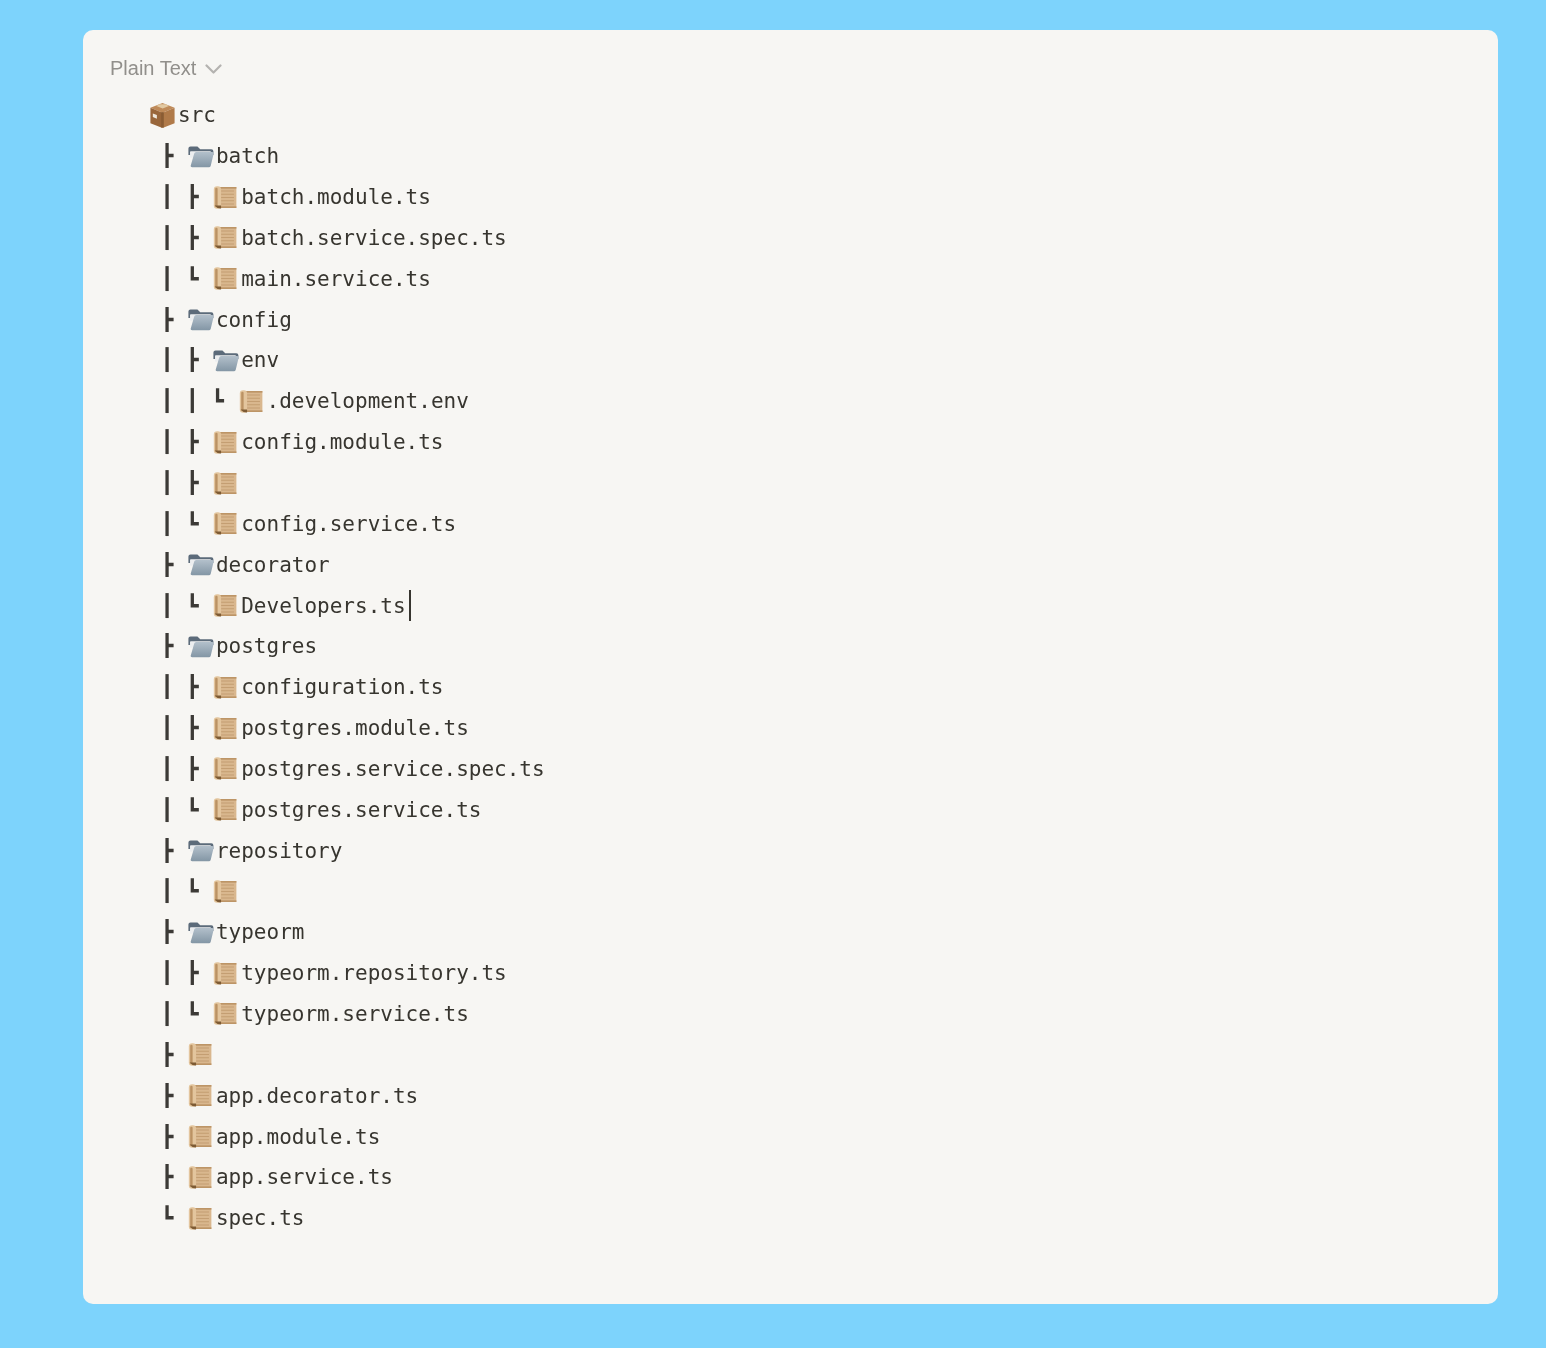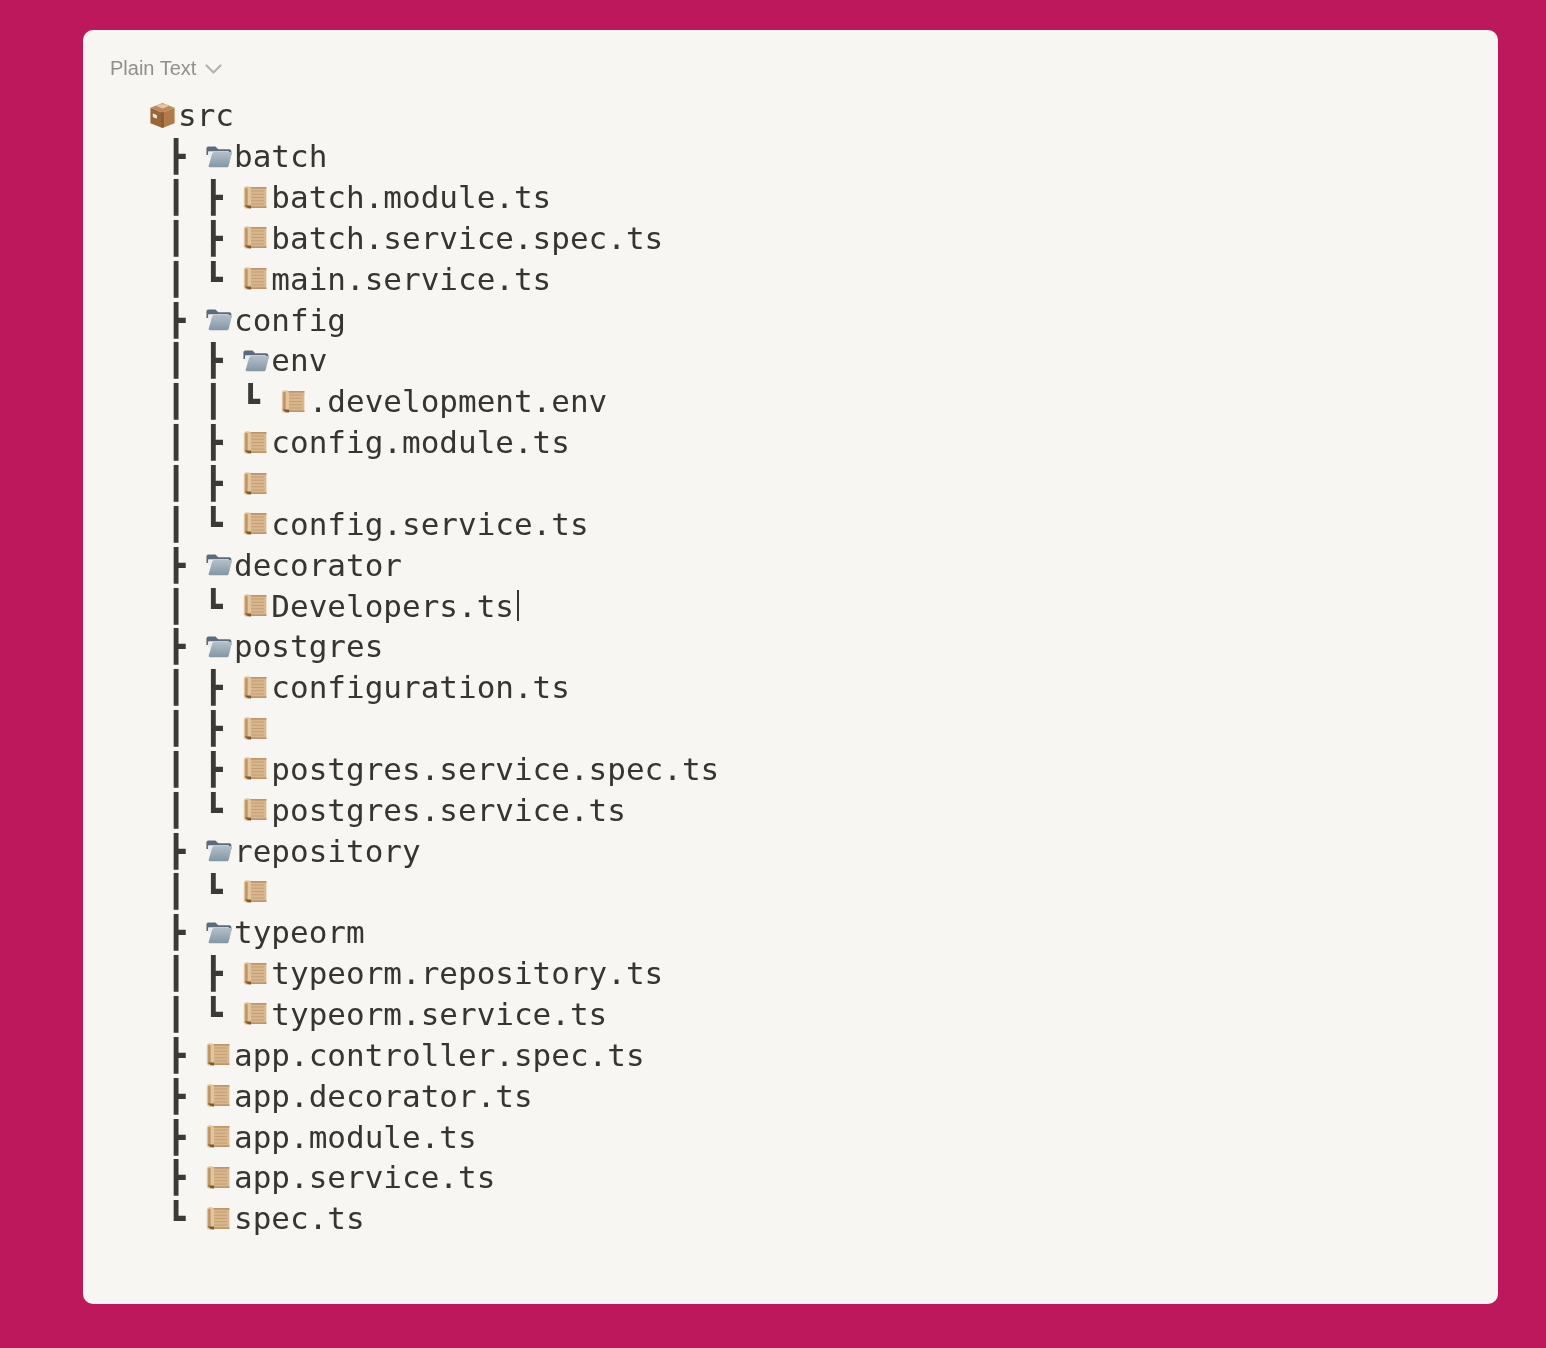--- a/index.html
+++ b/index.html
@@ -4,21 +4,21 @@
 <style>
   html, body {
     margin: 0;
     padding: 0;
     width: 1546px;
     height: 1348px;
     background: #ffffff;
     font-family: "Liberation Sans", sans-serif;
     overflow: hidden;
   }
-  .page { position: relative; width: 1546px; height: 1348px; background: #be185d; }
+  .page { position: relative; width: 1546px; height: 1348px; background: #7dd3fc; }
 
   .code-card {
     position: absolute;
     left: 83px;
     top: 30px;
     width: 1415px;
     height: 1274px;
     background: #f7f6f3;
     border-radius: 10px;
   }
@@ -38,21 +38,21 @@
     line-height: 28px;
   }
   .caption svg { display: block; margin-top: 3px; }
 
   .tree {
     position: absolute;
     left: 65px;
     top: 65px;
     margin: 0;
     font-family: "DejaVu Sans Mono", "Liberation Mono", monospace;
-    font-size: 31px;
+    font-size: 21px;
     color: #37352f;
   }
   .row {
     display: flex;
     align-items: center;
     height: 40.85px;
     white-space: pre;
   }
   .prefix {
     white-space: pre;
@@ -144,37 +144,37 @@
           </svg><span class="name">config.service.ts</span></div><div class="row"><span class="prefix"> ┣ </span><svg class="icon" viewBox="0 0 36 36">
             <use href="#sym-open-folder" xlink:href="#sym-open-folder"></use>
           </svg><span class="name">decorator</span></div><div class="row"><span class="prefix"> ┃ ┗ </span><svg class="icon" viewBox="0 0 36 36">
             <use href="#sym-scroll" xlink:href="#sym-scroll"></use>
           </svg><span class="name">Developers.ts</span><span class="caret"></span></div><div class="row"><span class="prefix"> ┣ </span><svg class="icon" viewBox="0 0 36 36">
             <use href="#sym-open-folder" xlink:href="#sym-open-folder"></use>
           </svg><span class="name">postgres</span></div><div class="row"><span class="prefix"> ┃ ┣ </span><svg class="icon" viewBox="0 0 36 36">
             <use href="#sym-scroll" xlink:href="#sym-scroll"></use>
           </svg><span class="name">configuration.ts</span></div><div class="row"><span class="prefix"> ┃ ┣ </span><svg class="icon" viewBox="0 0 36 36">
             <use href="#sym-scroll" xlink:href="#sym-scroll"></use>
-          </svg></div><div class="row"><span class="prefix"> ┃ ┣ </span><svg class="icon" viewBox="0 0 36 36">
+          </svg><span class="name">postgres.module.ts</span></div><div class="row"><span class="prefix"> ┃ ┣ </span><svg class="icon" viewBox="0 0 36 36">
             <use href="#sym-scroll" xlink:href="#sym-scroll"></use>
           </svg><span class="name">postgres.service.spec.ts</span></div><div class="row"><span class="prefix"> ┃ ┗ </span><svg class="icon" viewBox="0 0 36 36">
             <use href="#sym-scroll" xlink:href="#sym-scroll"></use>
           </svg><span class="name">postgres.service.ts</span></div><div class="row"><span class="prefix"> ┣ </span><svg class="icon" viewBox="0 0 36 36">
             <use href="#sym-open-folder" xlink:href="#sym-open-folder"></use>
           </svg><span class="name">repository</span></div><div class="row"><span class="prefix"> ┃ ┗ </span><svg class="icon" viewBox="0 0 36 36">
             <use href="#sym-scroll" xlink:href="#sym-scroll"></use>
           </svg></div><div class="row"><span class="prefix"> ┣ </span><svg class="icon" viewBox="0 0 36 36">
             <use href="#sym-open-folder" xlink:href="#sym-open-folder"></use>
           </svg><span class="name">typeorm</span></div><div class="row"><span class="prefix"> ┃ ┣ </span><svg class="icon" viewBox="0 0 36 36">
             <use href="#sym-scroll" xlink:href="#sym-scroll"></use>
           </svg><span class="name">typeorm.repository.ts</span></div><div class="row"><span class="prefix"> ┃ ┗ </span><svg class="icon" viewBox="0 0 36 36">
             <use href="#sym-scroll" xlink:href="#sym-scroll"></use>
           </svg><span class="name">typeorm.service.ts</span></div><div class="row"><span class="prefix"> ┣ </span><svg class="icon" viewBox="0 0 36 36">
             <use href="#sym-scroll" xlink:href="#sym-scroll"></use>
-          </svg><span class="name">app.controller.spec.ts</span></div><div class="row"><span class="prefix"> ┣ </span><svg class="icon" viewBox="0 0 36 36">
+          </svg></div><div class="row"><span class="prefix"> ┣ </span><svg class="icon" viewBox="0 0 36 36">
             <use href="#sym-scroll" xlink:href="#sym-scroll"></use>
           </svg><span class="name">app.decorator.ts</span></div><div class="row"><span class="prefix"> ┣ </span><svg class="icon" viewBox="0 0 36 36">
             <use href="#sym-scroll" xlink:href="#sym-scroll"></use>
           </svg><span class="name">app.module.ts</span></div><div class="row"><span class="prefix"> ┣ </span><svg class="icon" viewBox="0 0 36 36">
             <use href="#sym-scroll" xlink:href="#sym-scroll"></use>
           </svg><span class="name">app.service.ts</span></div><div class="row"><span class="prefix"> ┗ </span><svg class="icon" viewBox="0 0 36 36">
             <use href="#sym-scroll" xlink:href="#sym-scroll"></use>
           </svg><span class="name">spec.ts</span></div></pre>
 
   </div>

